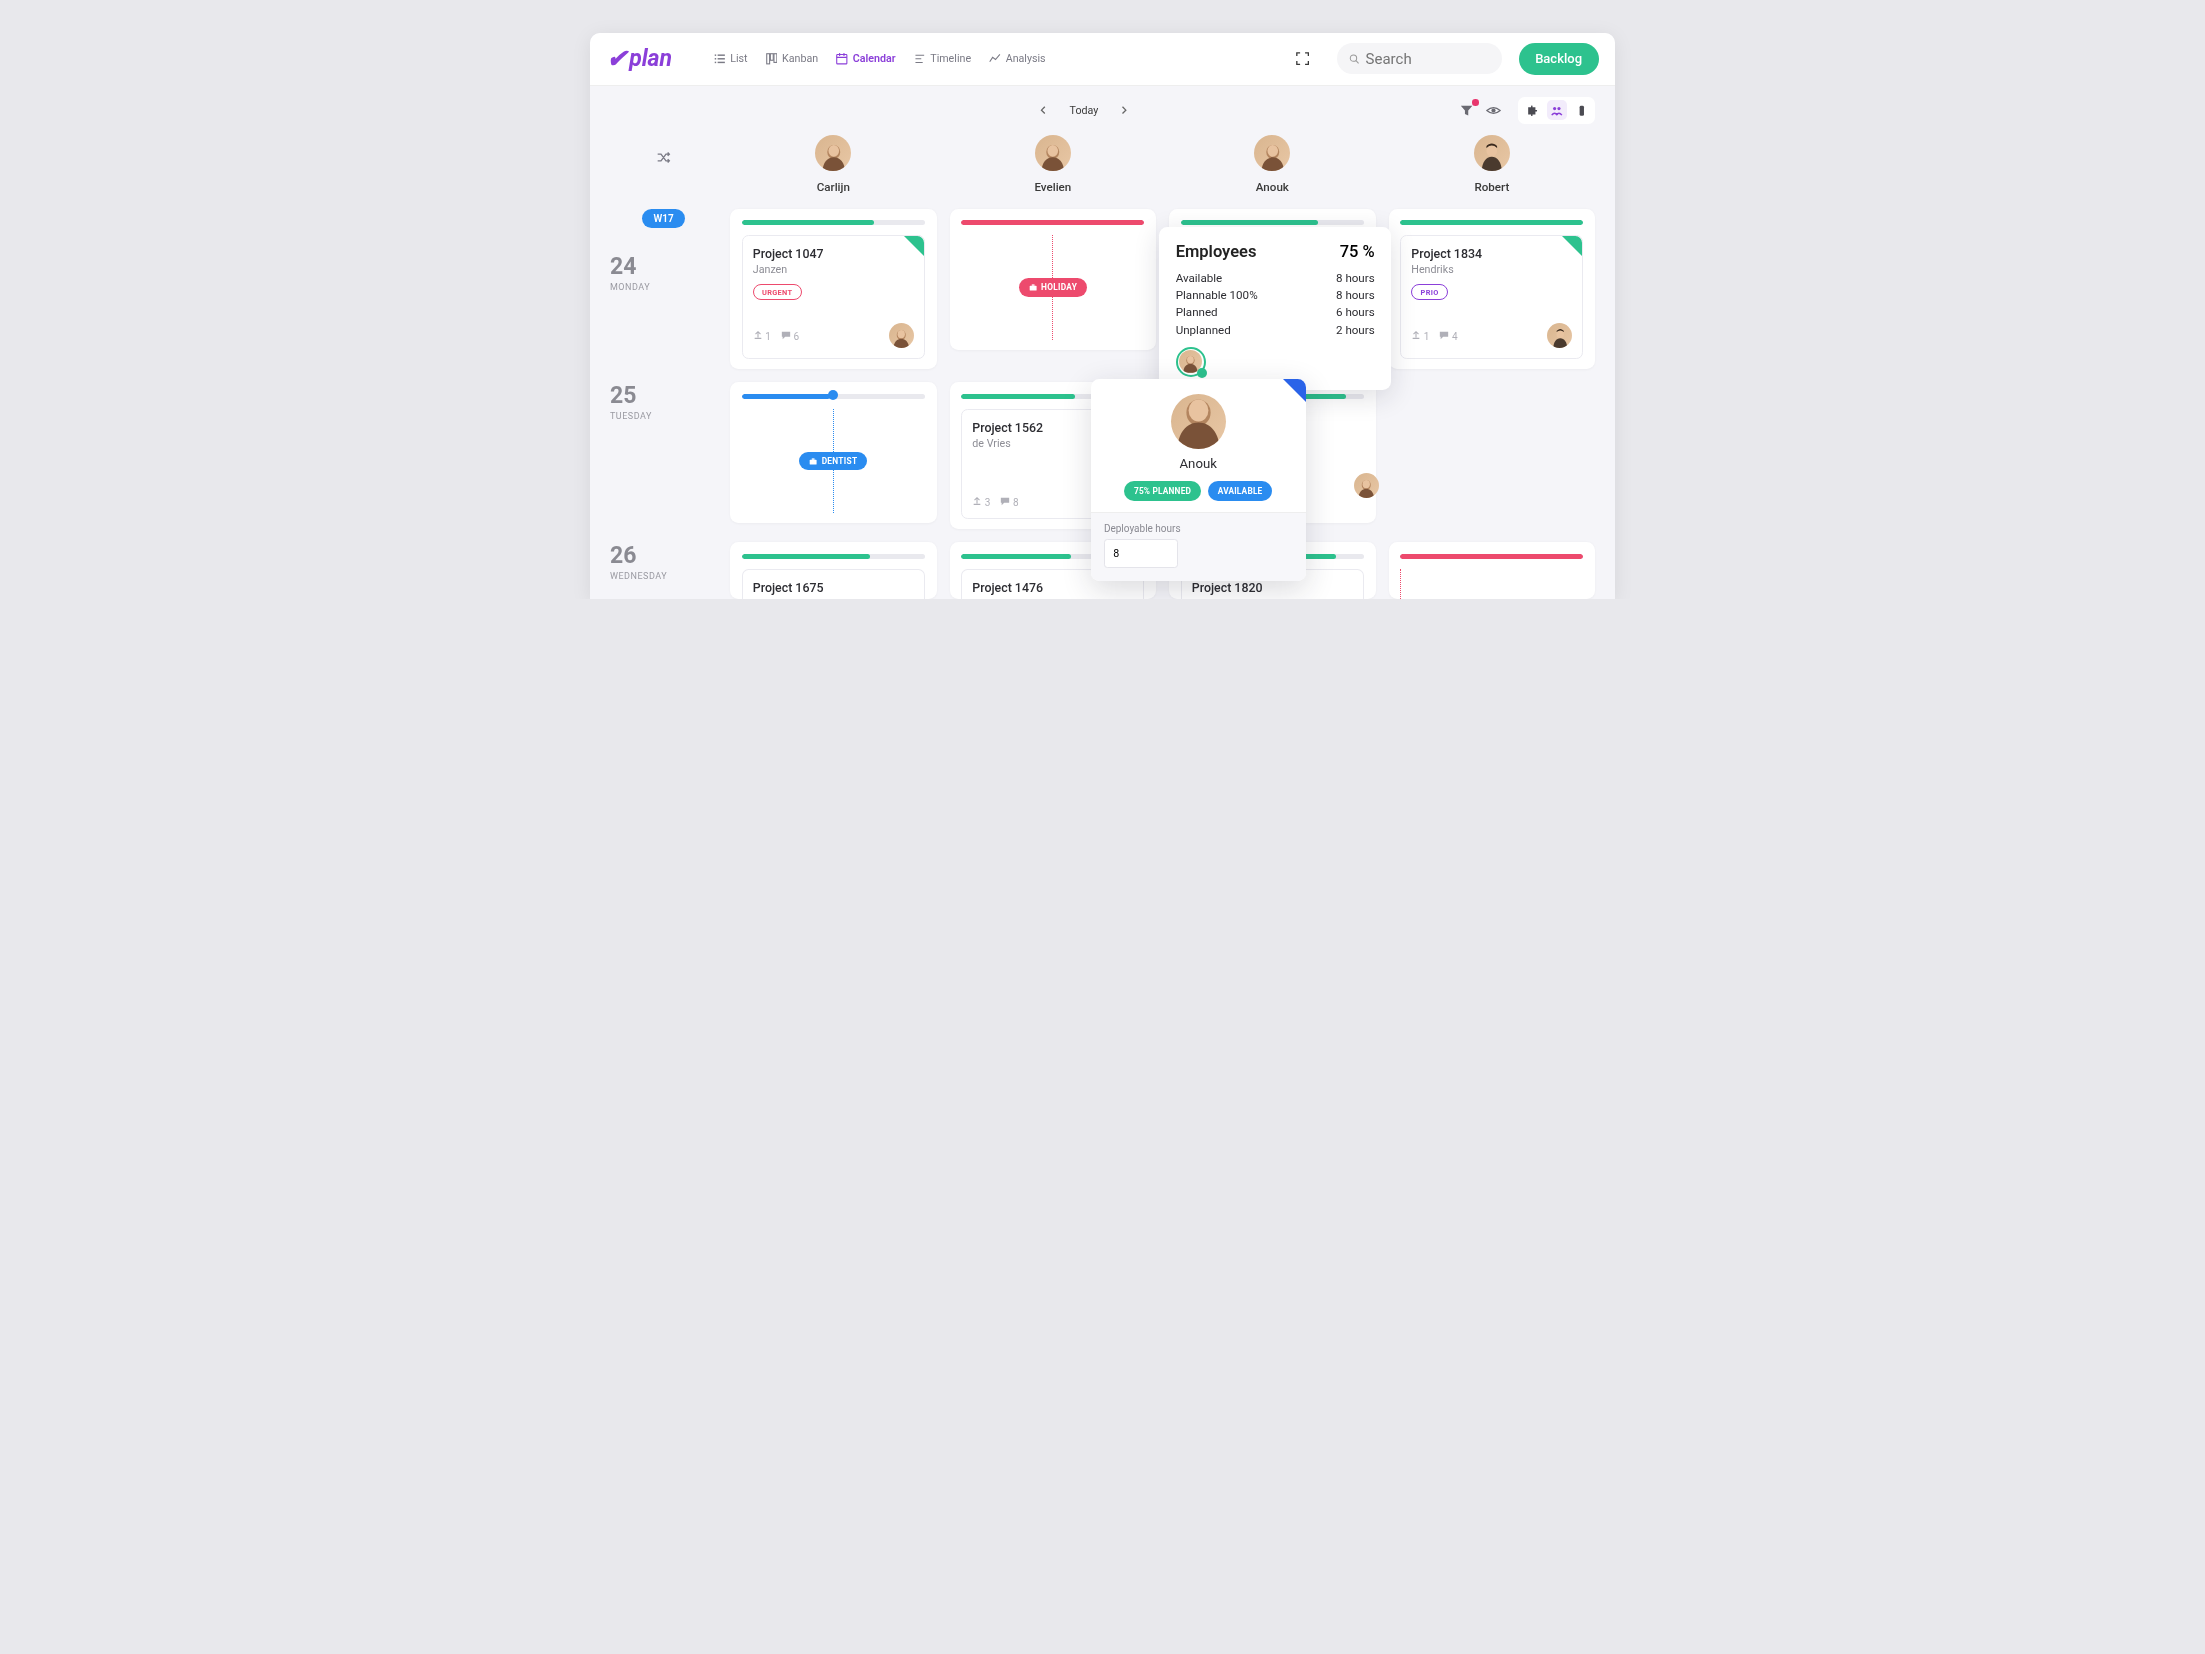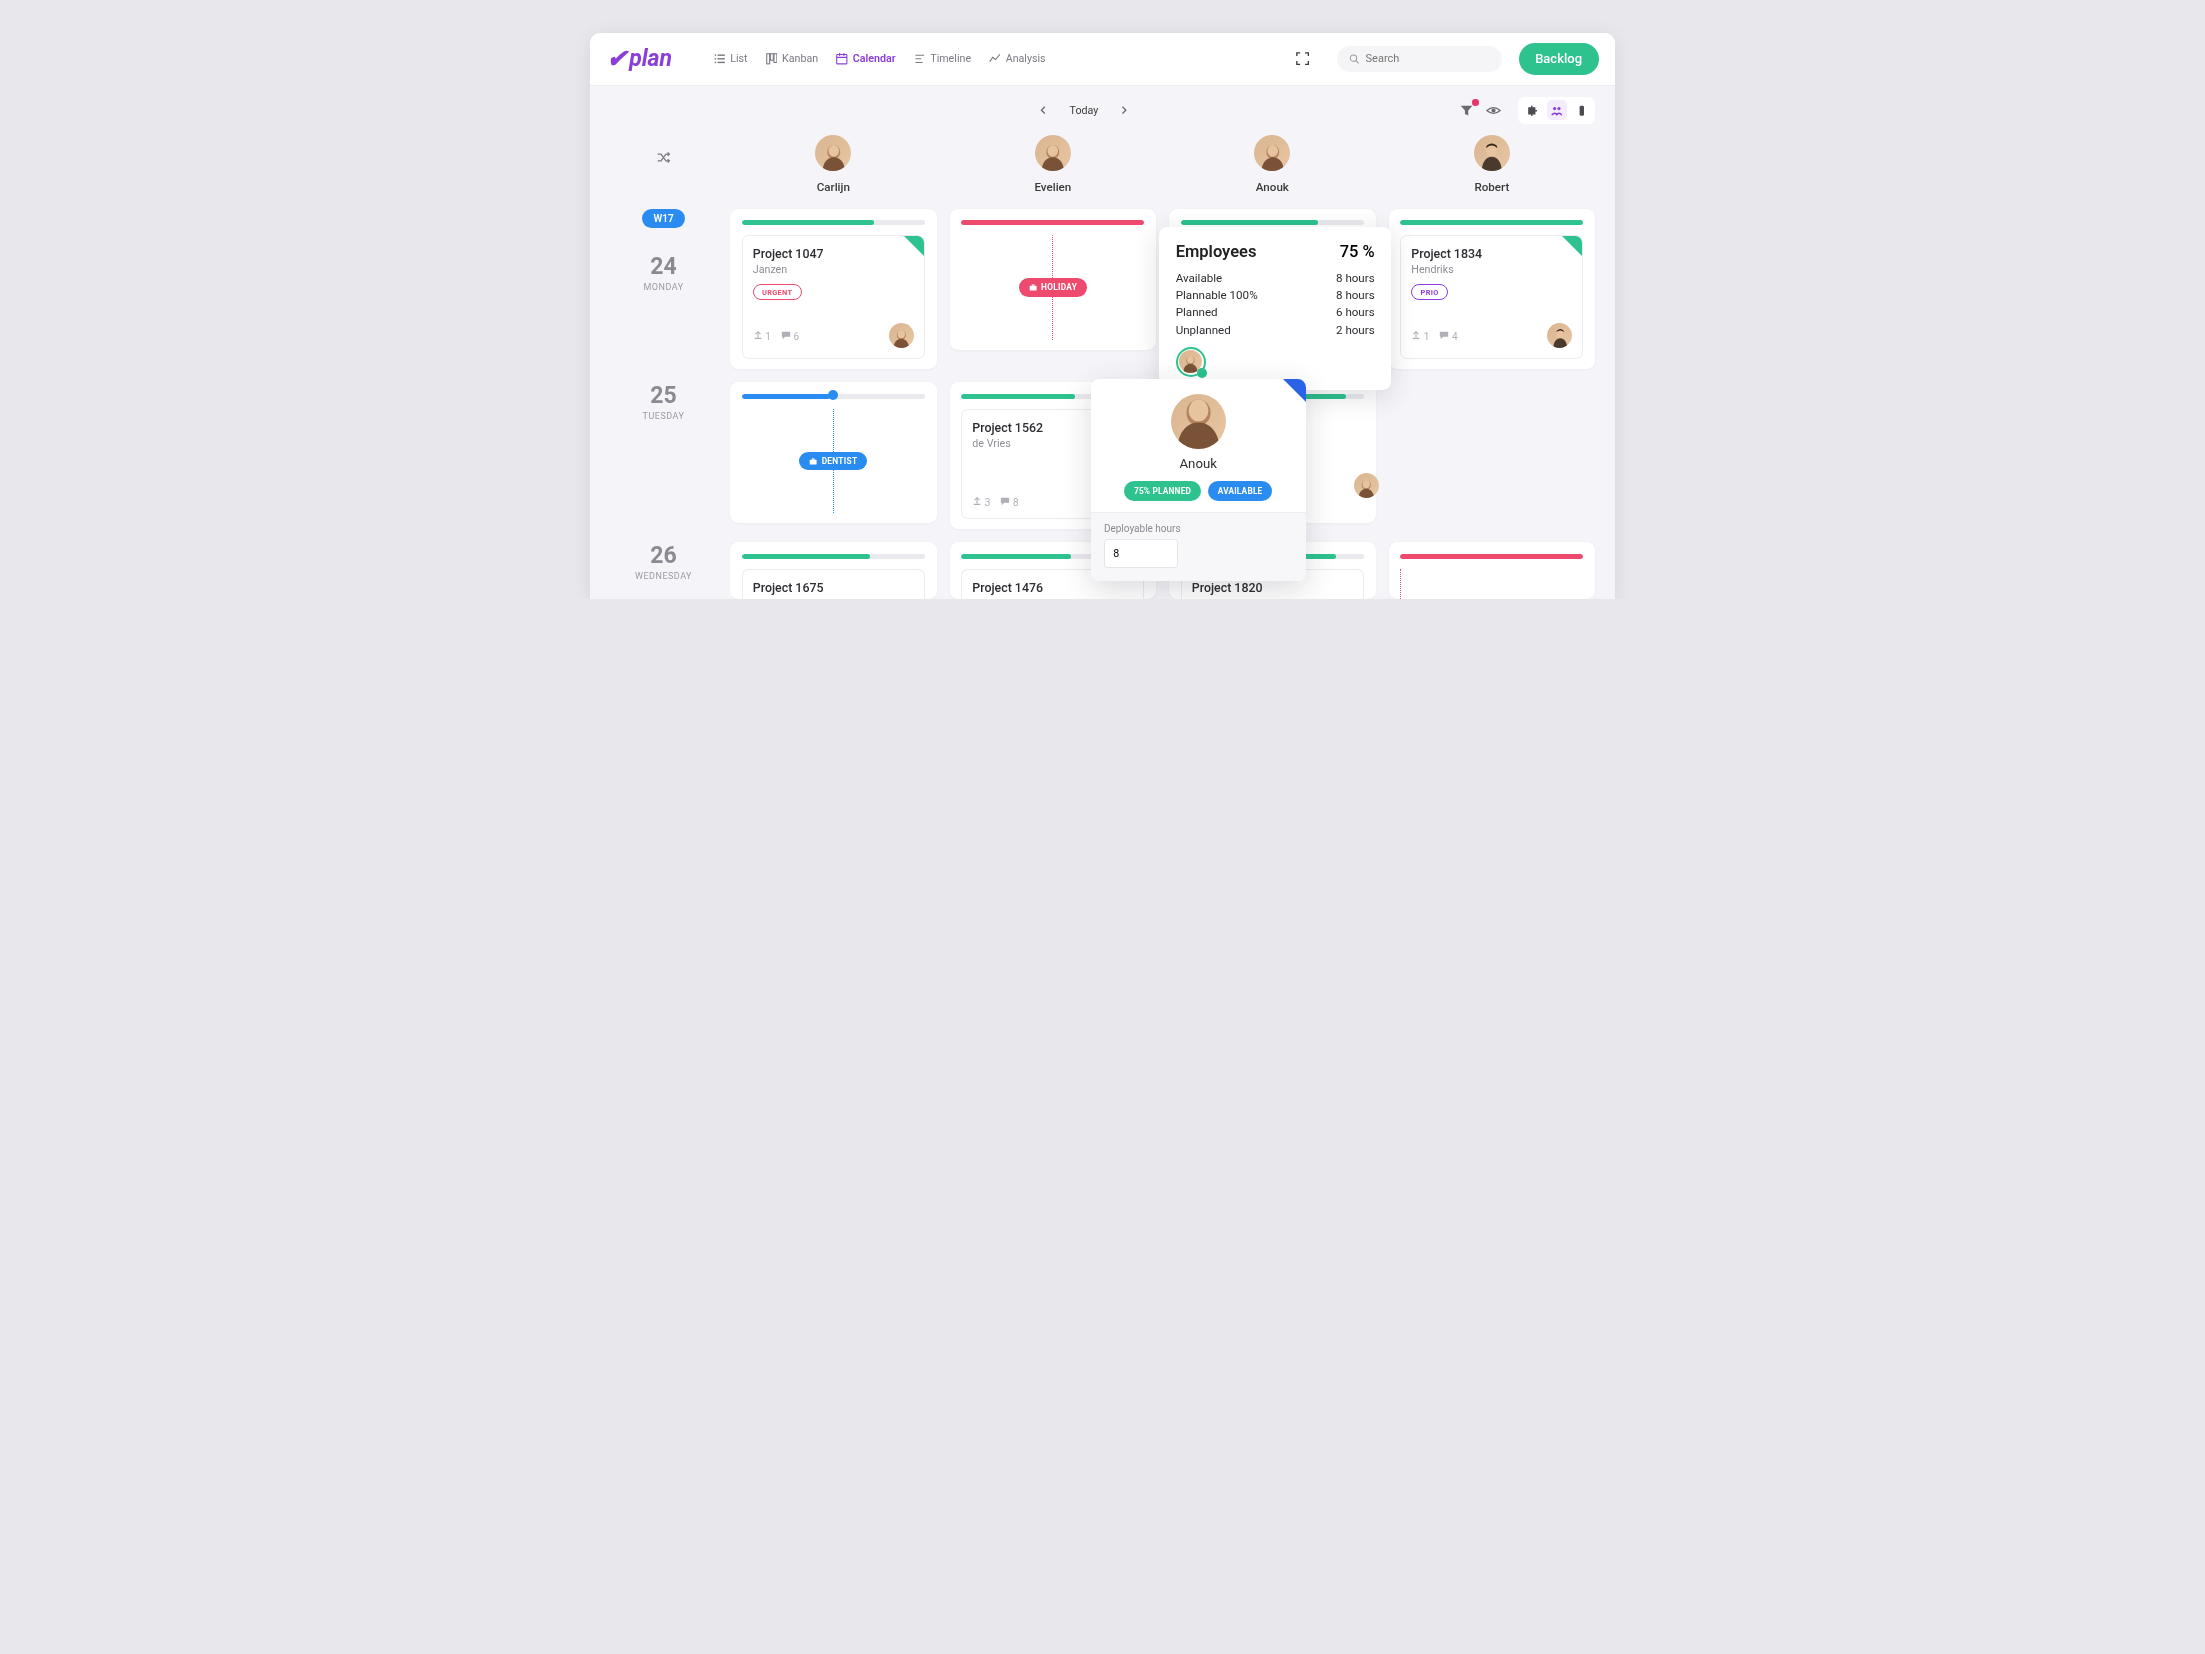--- a/index.html
+++ b/index.html
@@ -13,21 +13,21 @@
 .topbar { display:flex; align-items:center; background:#fff; padding:10px 16.5px; gap:16.5px; border-bottom:0.8px solid #eee; }
 .logo { font-size:23px; font-weight:700; font-style:italic; color:#8b3fd9; display:flex; align-items:center; gap:1.7px;}
 .logo .check { font-size:25px; color:#8b3fd9; }
 .nav-tabs { display:flex; gap:18px; margin-left:25px; }
 .nav-tab { display:flex; align-items:center; gap:5px; font-size:10.7px; color:#7a7a85; cursor:pointer; }
 .nav-tab.active { color:#8b3fd9; font-weight:600; }
 .nav-tab svg, .nav-tab .ico { width:11.6px; height:11.6px; }
 .topbar .spacer { flex:1; }
 .fullscreen-ico { width:13.2px; height:13.2px; color:#3a3a3a; cursor:pointer; margin-right:11.6px; }
 .search-box { display:flex; align-items:center; background:#f5f5f7; border-radius:18px; padding:6.6px 11.6px; width:165px; gap:6.6px; }
-.search-box input { border:none; background:transparent; outline:none; font-size:11px; color:#999; width:100%; }
+.search-box input { border:none; background:transparent; outline:none; font-size:15px; color:#999; width:100%; }
 .backlog-btn { background:#2dc28e; color:#fff; border:none; border-radius:18px; padding:8.3px 16.5px; font-size:13px; cursor:pointer; font-weight:500; }
 
 
 .subbar { display:flex; align-items:center; padding:11.6px 20px; gap:15px; }
 .subbar .spacer { flex:1; }
 .date-nav { display:flex; align-items:center; gap:18px; color:#3a3a3a; font-size:10.7px; margin:0 auto; }
 .chev-btn { width:16.5px; height:16.5px; display:flex; align-items:center; justify-content:center; cursor:pointer; color:#666; }
 .icon-group-right { display:flex; align-items:center; gap:10px; }
 .icon-btn { color:#6a6a72; cursor:pointer; position:relative; display:flex; align-items:center; justify-content:center; width:16.5px; height:16.5px; }
 .icon-btn .badge { position:absolute; top:-3.3px; right:-3.3px; width:6.6px; height:6.6px; background:#e8356d; border-radius:50%; }
@@ -38,21 +38,21 @@
 
 .grid { display:grid; grid-template-columns: 107px repeat(4, 1fr); gap:13.2px; padding:0 20px 0; align-items:start; }
 .col-header { text-align:center; }
 .avatar { width:36px; height:36px; border-radius:50%; background:linear-gradient(135deg,#d9b58f,#e8c7a5); margin:0 auto 8.3px; display:flex; align-items:flex-end; justify-content:center; overflow:hidden; }
 .avatar.sm { width:25px; height:25px; margin:0; }
 .avatar svg { width:82%; height:82%; }
 .emp-name { font-size:11.6px; color:#3a3a3a; font-weight:500; }
 .shuffle-cell { display:flex; align-items:center; justify-content:center; color:#7a7a85; padding-top:15px;}
 
 .week-pill { display:inline-block; background:#2a8cf0; color:#fff; border-radius:11.6px; padding:4.1px 11.6px; font-size:10px; font-weight:600;}
-.day-cell { text-align:center; }
+.day-cell { }
 .day-num { font-size:23px; font-weight:700; color:#8a8a92; }
 .day-name { font-size:9px; letter-spacing:0.5px; color:#9a9aa2; margin-top:1.7px;}
 
 .lane { background:#fff; border-radius:8.3px; padding:11.6px 11.6px 10px; position:relative; min-height:141px; box-shadow:0 0.8px 2.5px rgba(0,0,0,0.04);}
 .lane .progress-track { height:5px; background:#e9e9ee; border-radius:2.5px; overflow:hidden; margin-bottom:10px; }
 .lane .progress-fill { height:100%; border-radius:2.5px; }
 .fill-green { background:#2dc28e; }
 .fill-red { background:#ed4a6d; }
 .fill-blue { background:#2a8cf0; }
 

